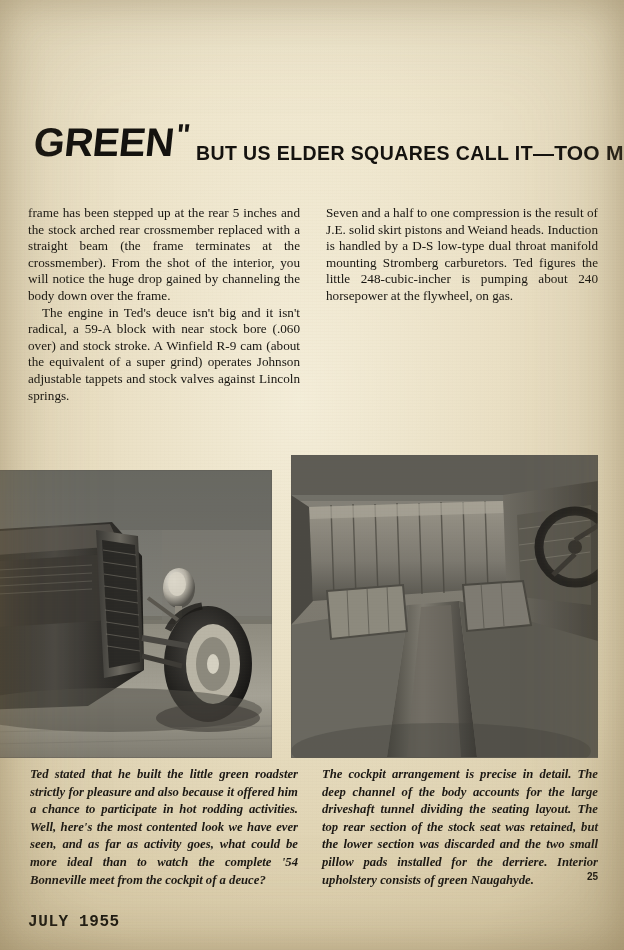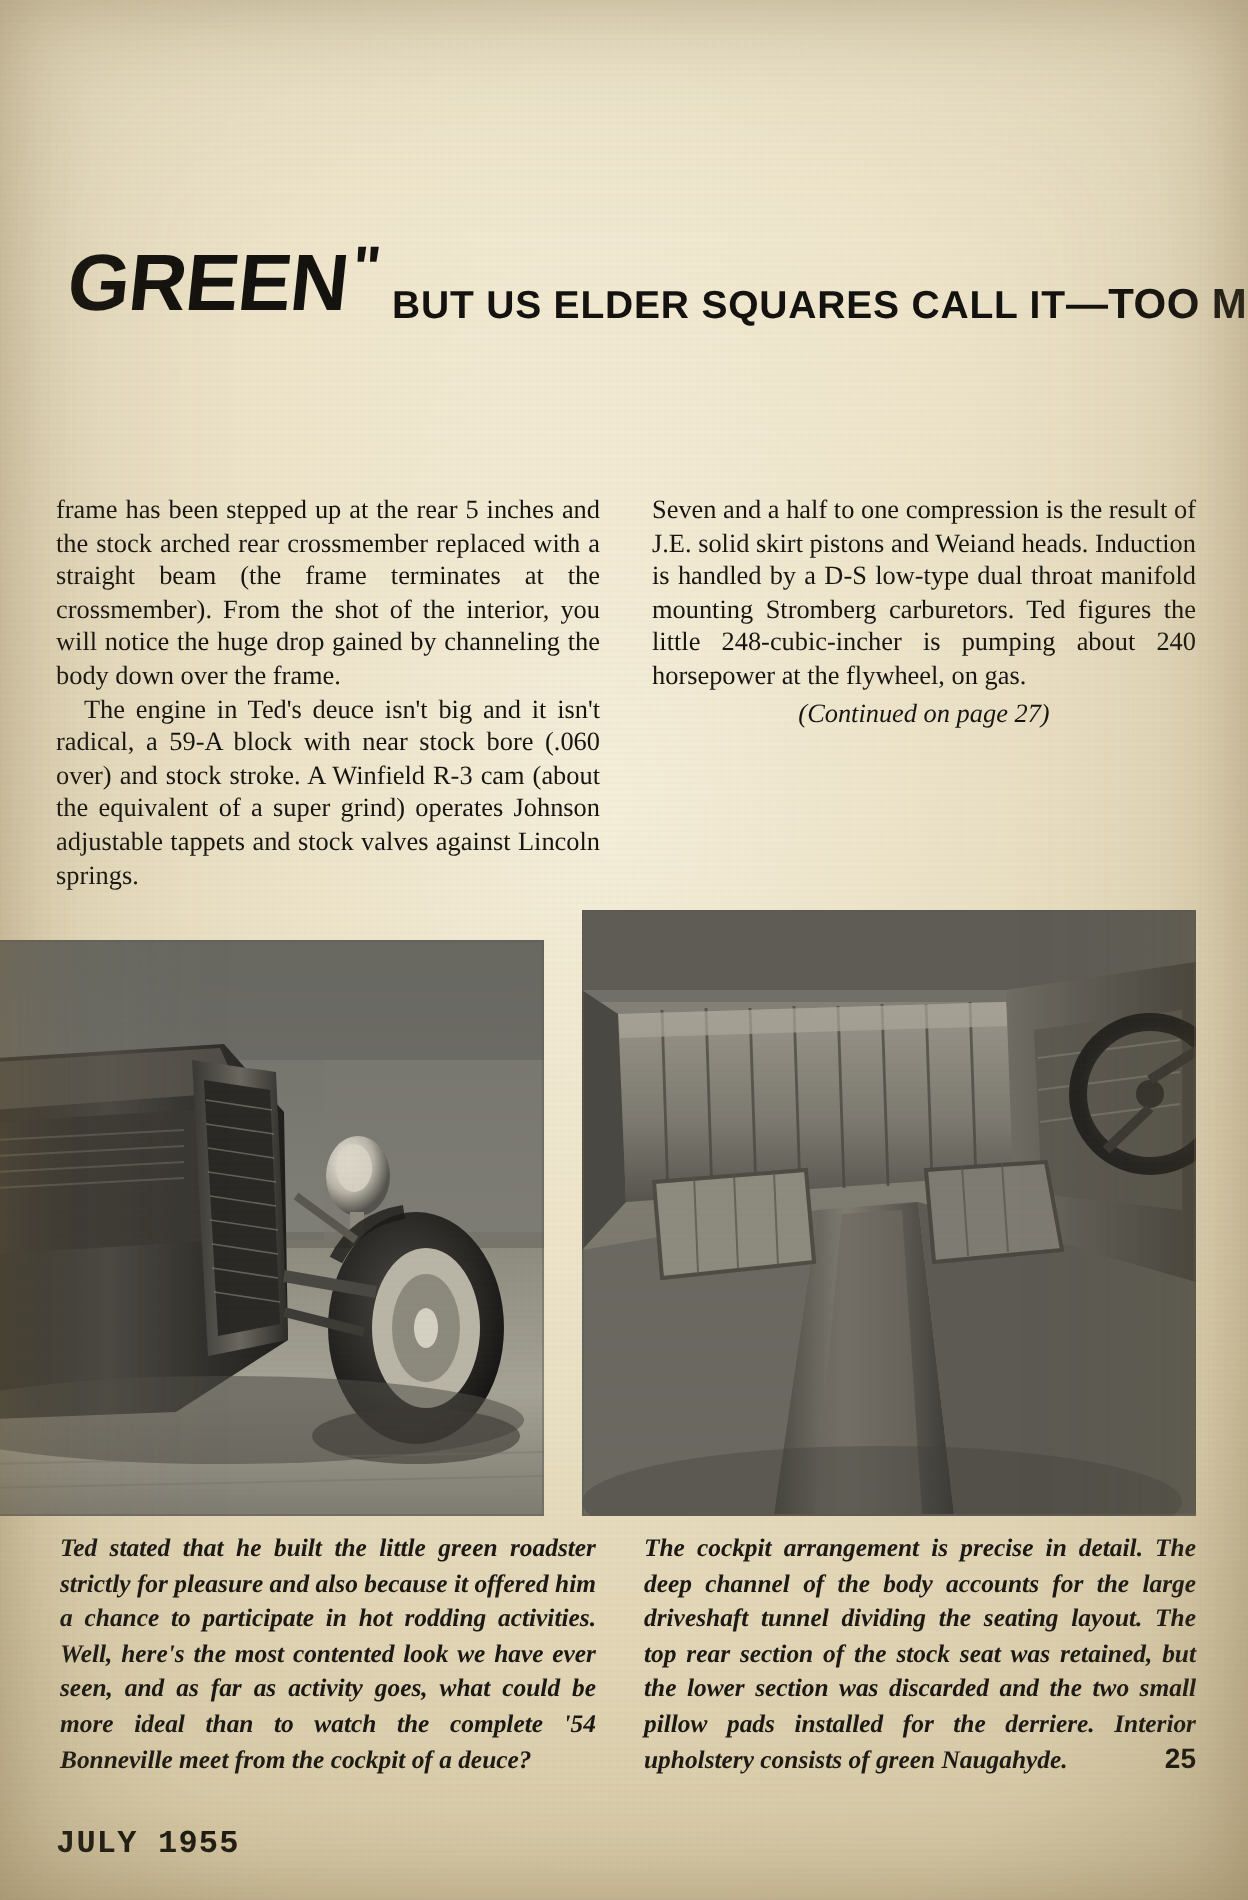--- a/index.html
+++ b/index.html
@@ -89,21 +89,20 @@
   }
 
   
   .cols {
     position: absolute;
     left: 28px;
     top: 205px;
     width: 570px;
     display: flex;
     gap: 26px;
-    margin-top: 42px;
   }
   .col {
     width: 272px;
     font-size: 13.2px;
     line-height: 16.6px;
     text-align: justify;
     color: #171511;
   }
   .col p {
     margin: 0;
@@ -164,45 +163,44 @@
     font-size: 16px;
     letter-spacing: 0.6px;
     color: #17150f;
   }
   .footer-right {
     position: absolute;
     right: 26px;
     top: 871px;
     font-family: "Liberation Sans", sans-serif;
     font-weight: bold;
-    font-size: 14px;
+    font-size: 10px;
     color: #17150f;
   }
 </style>
 </head>
 <body>
 
 <div class="paper"></div>
 
 <div class="content">
 
   <div class="headline">
     <span class="green">GREEN</span>
     <span class="quote">"</span>
     <span class="rest"><span>BUT US ELDER SQUARES CALL IT</span><span class="emph">—TOO MUCH!</span></span>
   </div>
 
   <div class="cols">
     <div class="col">
       <p>frame has been stepped up at the rear 5 inches and the stock arched rear crossmember replaced with a straight beam (the frame terminates at the crossmember). From the shot of the interior, you will notice the huge drop gained by channeling the body down over the frame.</p>
-      <p>The engine in Ted's deuce isn't big and it isn't radical, a 59-A block with near stock bore (.060 over) and stock stroke. A Winfield R-3 cam (about the equivalent of a super grind) operates Johnson adjustable tappets and stock valves against Lincoln springs.</p>
+      <p>The engine in Ted's deuce isn't big and it isn't radical, a 59-A block with near stock bore (.060 over) and stock stroke. A Winfield R-9 cam (about the equivalent of a super grind) operates Johnson adjustable tappets and stock valves against Lincoln springs.</p>
     </div>
     <div class="col">
       <p>Seven and a half to one compression is the result of J.E. solid skirt pistons and Weiand heads. Induction is handled by a D-S low-type dual throat manifold mounting Stromberg carburetors. Ted figures the little 248-cubic-incher is pumping about 240 horsepower at the flywheel, on gas.</p>
-      <span class="contd">(Continued on page 27)</span>
     </div>
   </div>
 
   <div class="photo photo-left">
     <svg viewBox="0 0 280 288" preserveAspectRatio="none" aria-hidden="true">
       <defs>
         <linearGradient id="lfloor" x1="0" y1="0" x2="0" y2="1">
           <stop offset="0%" stop-color="#8d8a7e"></stop>
           <stop offset="55%" stop-color="#a5a296"></stop>
           <stop offset="100%" stop-color="#7e7b70"></stop>

